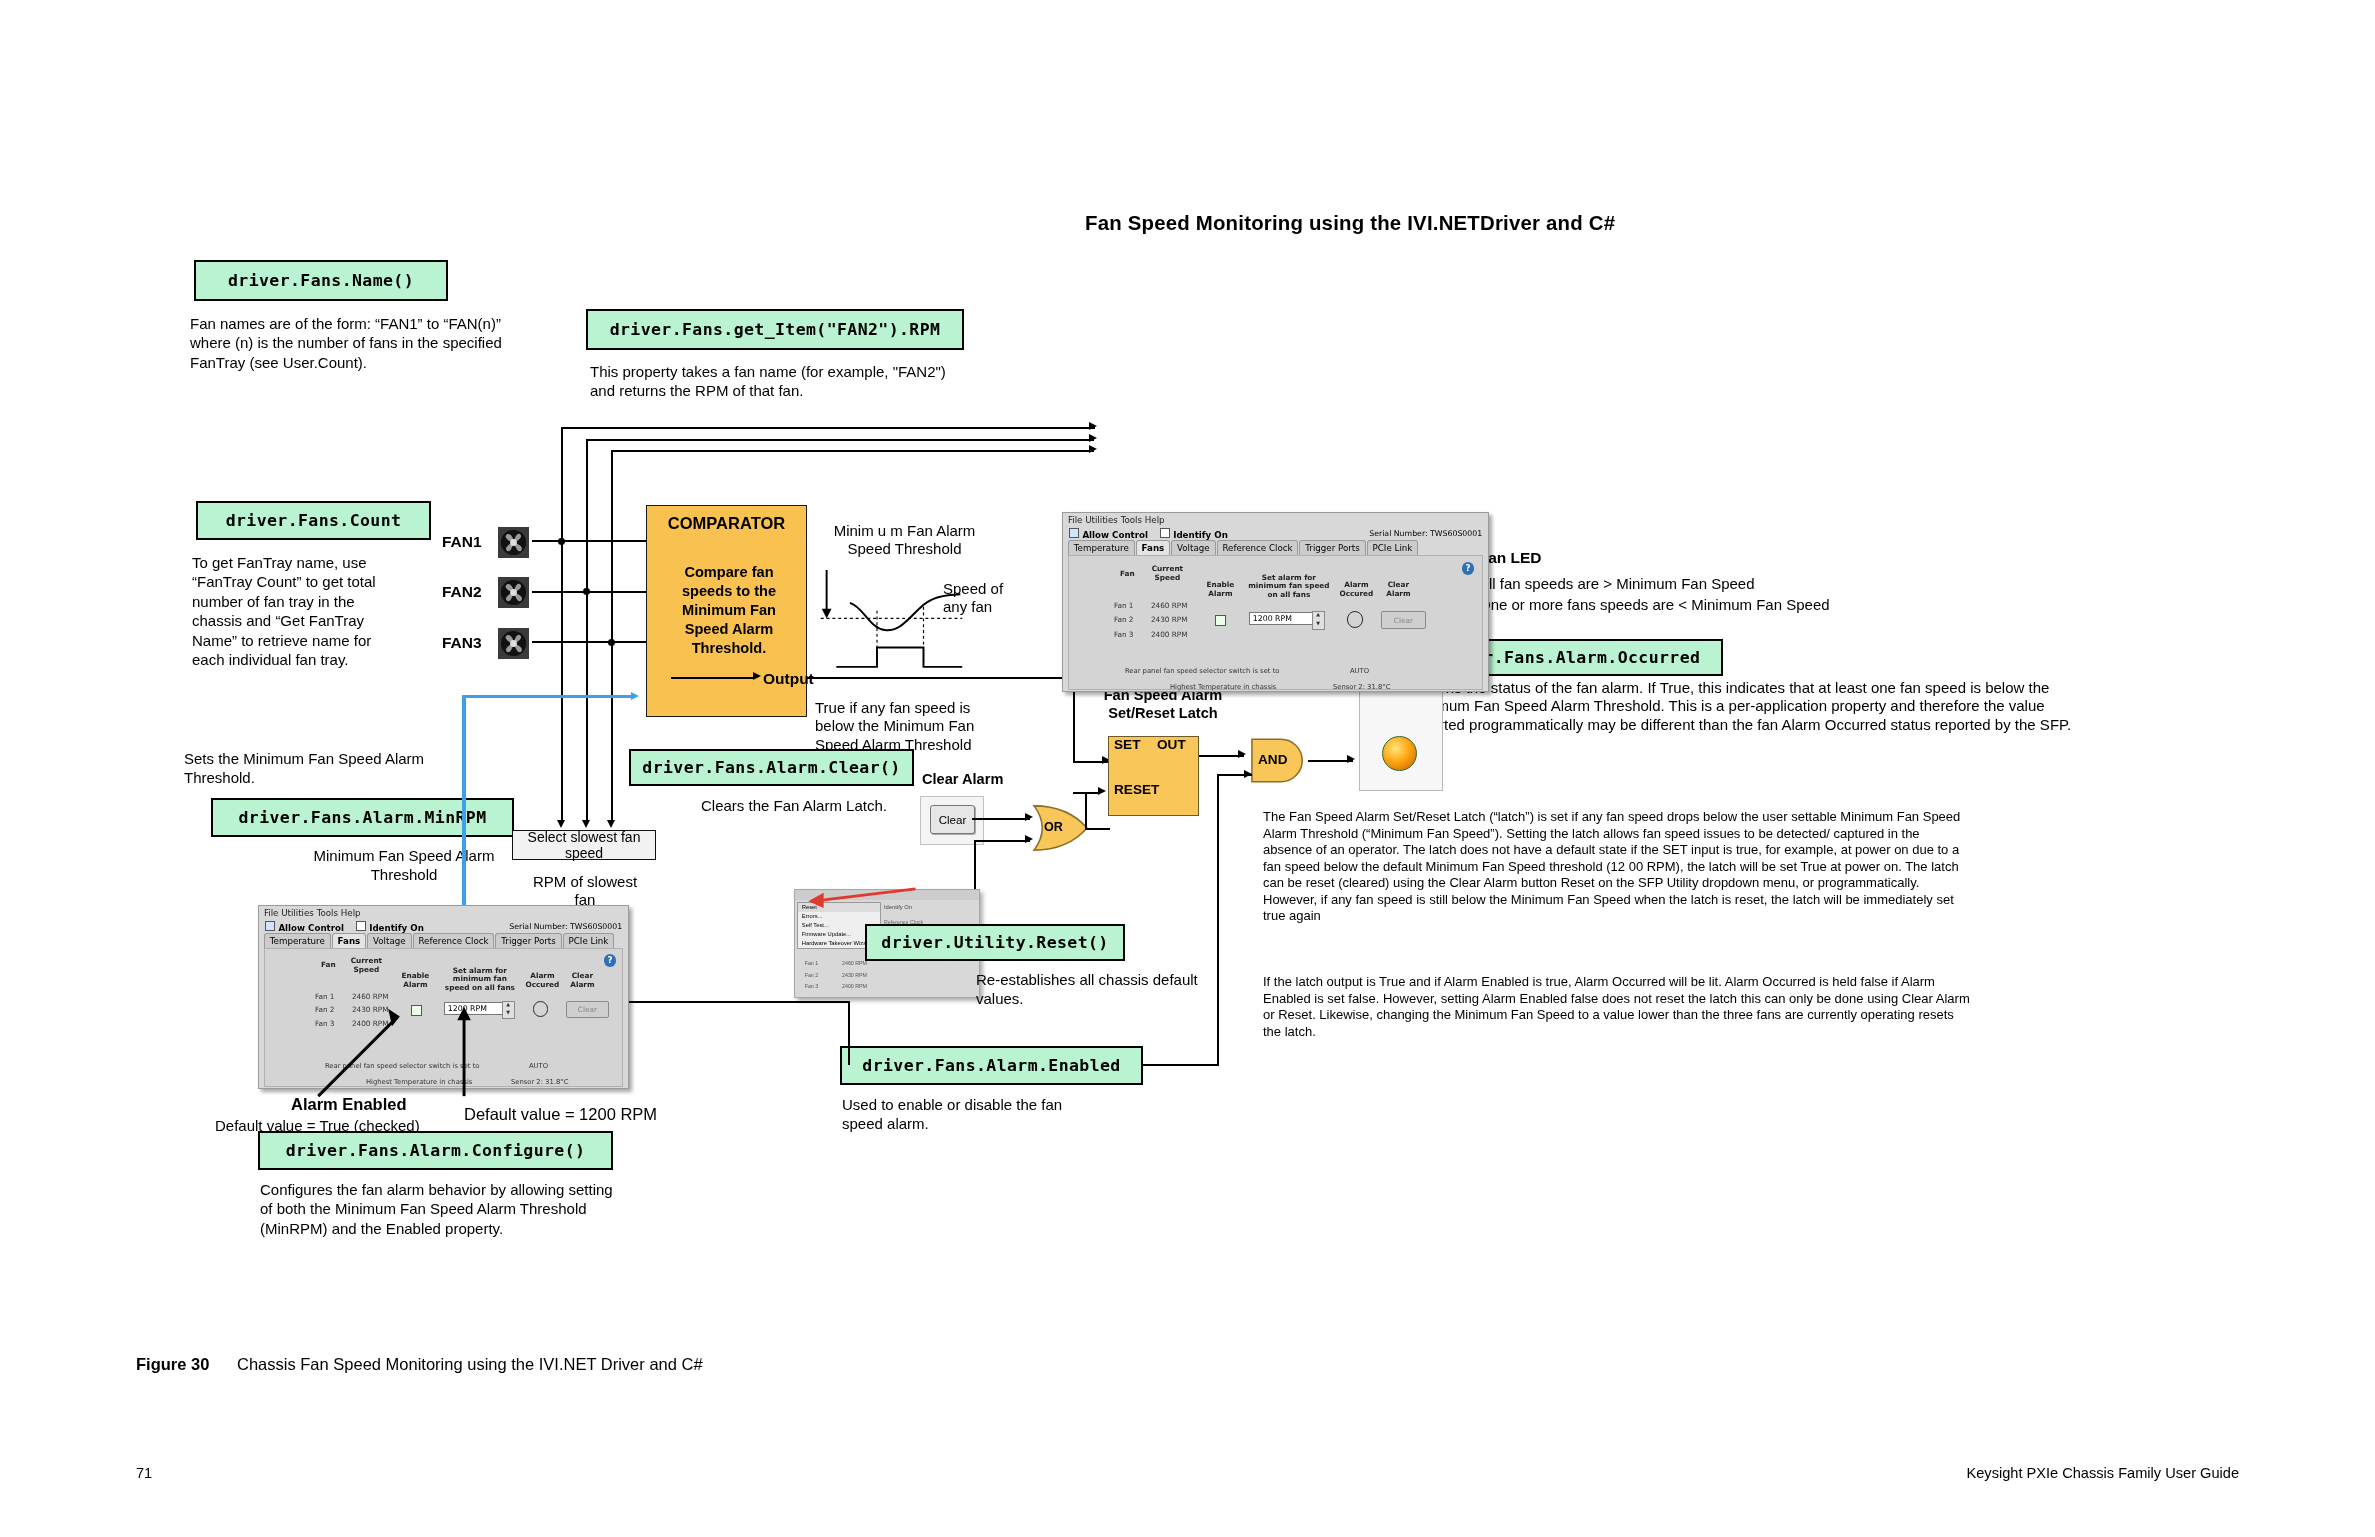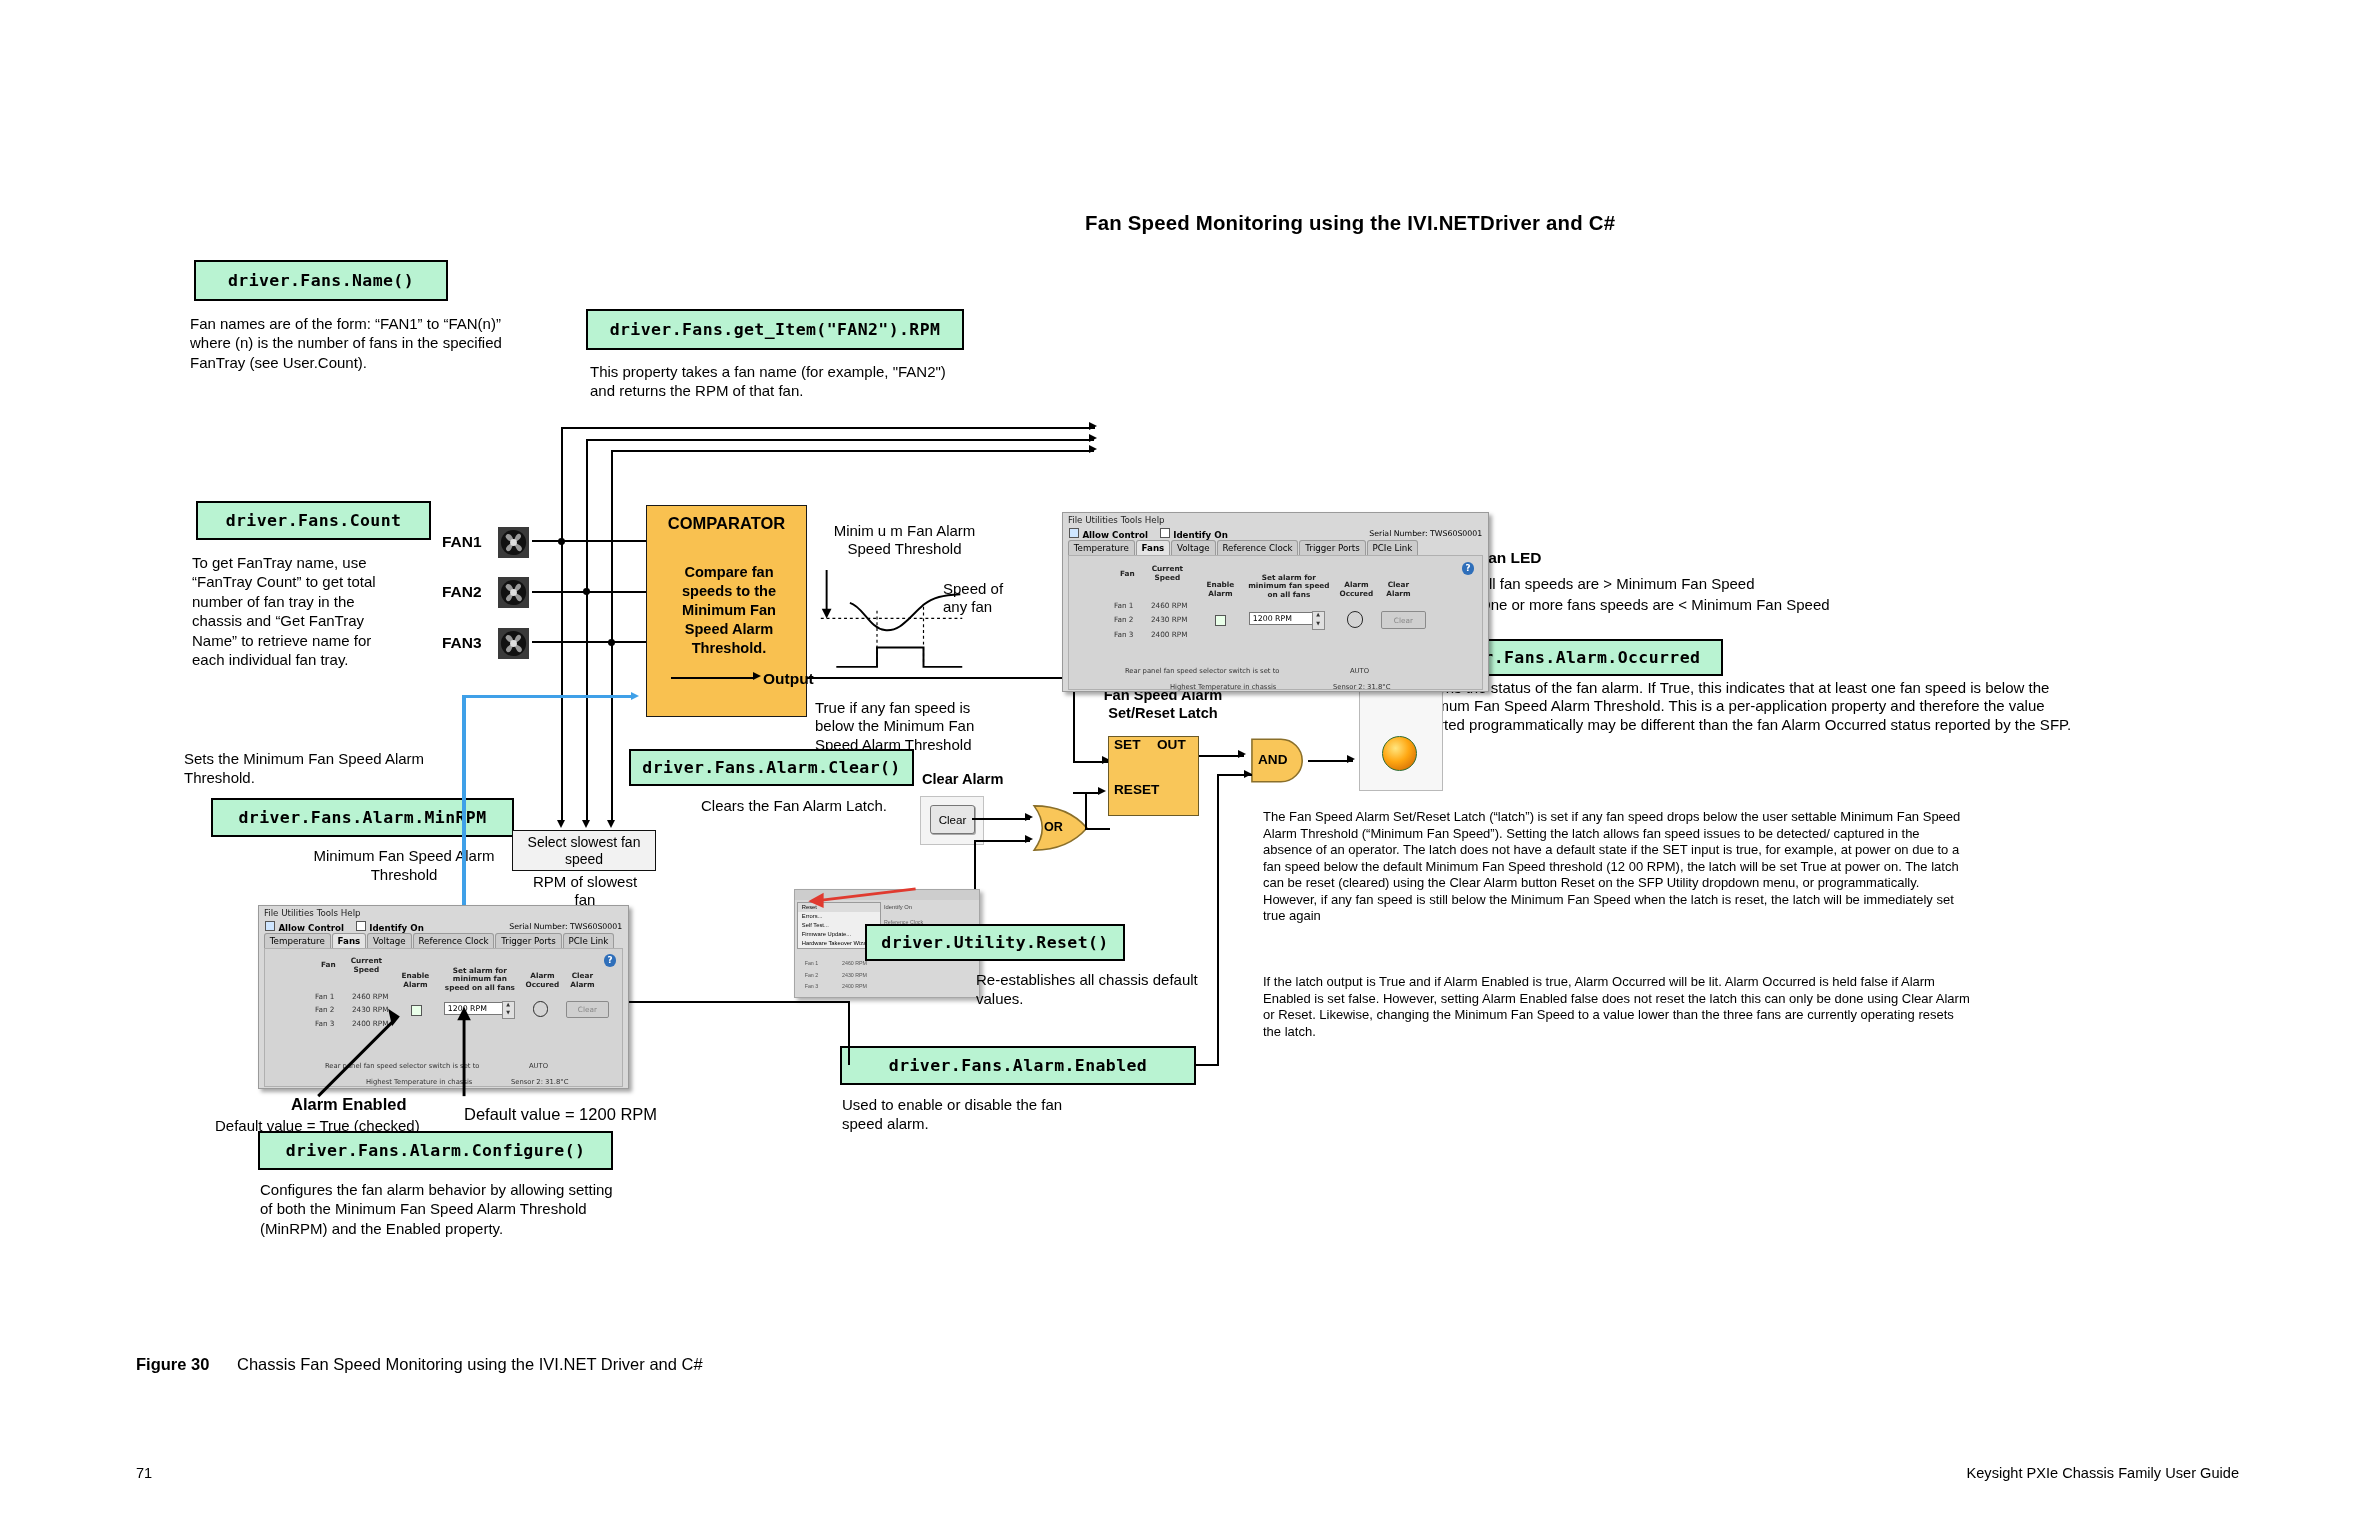--- a/index.html
+++ b/index.html
@@ -278,21 +278,21 @@
   <div class="abs hline" style="left:800px;top:899px;width:177px;"></div>
 
   <div class="abs hline" style="left:1085px;top:828px;width:25px;"></div>
   <div class="abs vline" style="left:1085px;top:792px;height:38px;"></div>
   <div class="abs hline" style="left:1073px;top:792px;width:25px;"></div>
   <div class="abs arrow-r" style="left:1098px;top:787px;"></div>
 
   <div class="abs code-box" style="left:629px;top:749px;width:285px;height:37px;">driver.Fans.Alarm.Clear()</div>
   <div class="abs body-txt" style="left:701px;top:796px;">Clears the Fan Alarm Latch.</div>
 
-  <div class="abs grey-box" style="left:512px;top:830px;width:144px;height:41px;">Select slowest fan speed</div>
+  <div class="abs grey-box" style="left:512px;top:830px;width:144px;height:30px;">Select slowest fan speed</div>
   <div class="abs center body-txt" style="left:524px;top:873px;width:122px;line-height:18.4px;">RPM of slowest fan</div>
   <div class="abs vline" style="left:584px;top:870px;height:45px;opacity:0;"></div>
 
   <div class="abs sfp" style="left:258px;top:905px;width:371px;height:184px;">
     <div class="sfp-menu">File  Utilities  Tools  Help</div>
     <div class="sfp-row2">
       <span><span class="chk" style="background:#cfe6ff;"></span><span>Allow Control</span></span>
       <span><span class="chk"></span><span>Identify On</span></span>
       <span style="margin-left:auto;font-weight:normal;font-size:7.8px;">Serial Number: TWS60S0001</span>
     </div>
@@ -425,21 +425,21 @@
   <div class="abs" style="left:798px;top:885px;width:126px;height:23px;">
     <svg width="126" height="23" viewBox="0 0 130 24">
       <line x1="122" y1="4" x2="22" y2="16" stroke="#e03a2f" stroke-width="3"></line>
       <polygon points="26,8 26,24 10,17" fill="#e03a2f"></polygon>
     </svg>
   </div>
 
   <div class="abs code-box" style="left:865px;top:924px;width:260px;height:37px;">driver.Utility.Reset()</div>
   <div class="abs body-txt" style="left:976px;top:970px;width:223px;line-height:19.4px;">Re-establishes all chassis default values.</div>
 
-  <div class="abs code-box" style="left:840px;top:1046px;width:356px;height:39px;">driver.Fans.Alarm.Enabled</div>
+  <div class="abs code-box" style="left:840px;top:1046px;width:303px;height:39px;">driver.Fans.Alarm.Enabled</div>
   <div class="abs body-txt" style="left:842px;top:1095px;width:252px;line-height:19.4px;">Used to enable or disable the fan speed alarm.</div>
 
   <div class="abs code-box" style="left:258px;top:1131px;width:355px;height:39px;">driver.Fans.Alarm.Configure()</div>
   <div class="abs body-txt" style="left:260px;top:1180px;width:357px;line-height:19.4px;">Configures the fan alarm behavior by allowing setting of both the Minimum Fan Speed Alarm Threshold (MinRPM) and the Enabled property.</div>
 
   <div class="abs body-sm" style="left:1263px;top:809px;width:708px;">The Fan Speed Alarm Set/Reset Latch (“latch”) is set if any fan speed drops below the user settable Minimum Fan Speed Alarm Threshold (“Minimum Fan Speed”). Setting the latch allows fan speed issues to be detected/ captured in the absence of an operator. The latch does not have a default state  if the SET input is true, for example, at power on due to a fan speed below the default Minimum Fan Speed threshold (12 00 RPM), the latch will be set True at power on. The latch can be reset (cleared) using the Clear Alarm button Reset on the SFP Utility dropdown menu, or programmatically.  However, if any fan speed is still below the Minimum Fan Speed when the latch is reset, the latch will be immediately set true again</div>
   <div class="abs body-sm" style="left:1263px;top:974px;width:708px;">If the latch output is True and if Alarm Enabled is true, Alarm Occurred will be lit. Alarm Occurred is held false if Alarm Enabled is set false. However, setting Alarm Enabled false does not reset the latch  this can only be done using Clear Alarm or Reset. Likewise, changing the Minimum Fan Speed to a value lower than the three fans are currently operating resets the latch.</div>
 
   <div class="abs hline" style="left:629px;top:1001px;width:221px;"></div>
   <div class="abs vline" style="left:848px;top:1001px;height:64px;"></div>

